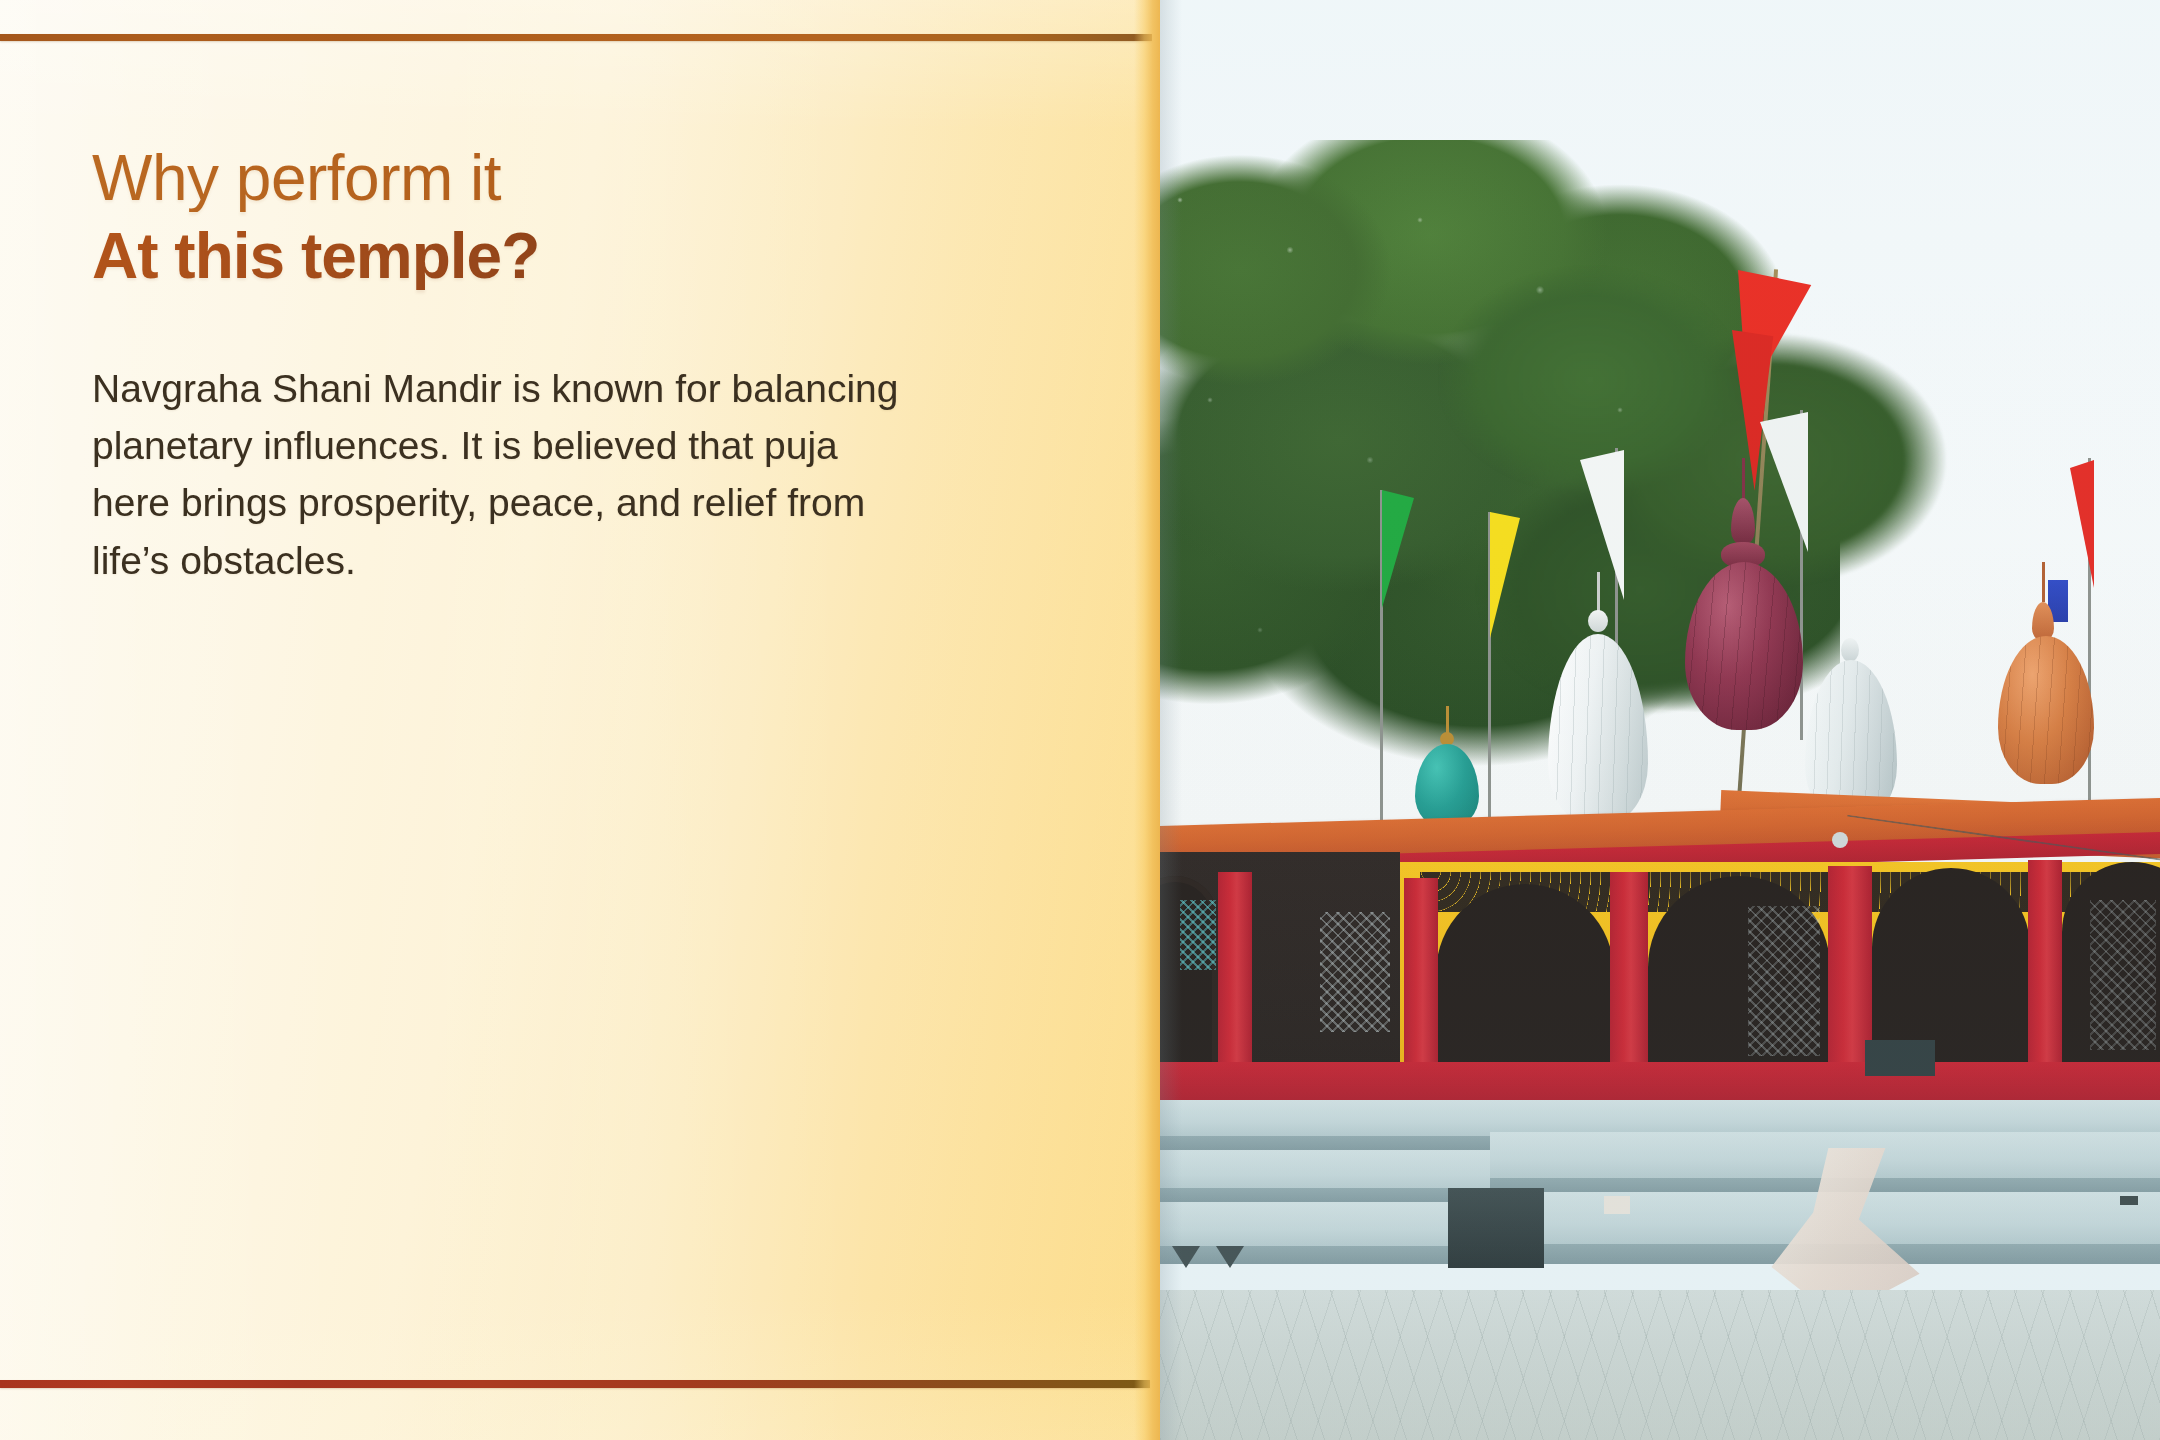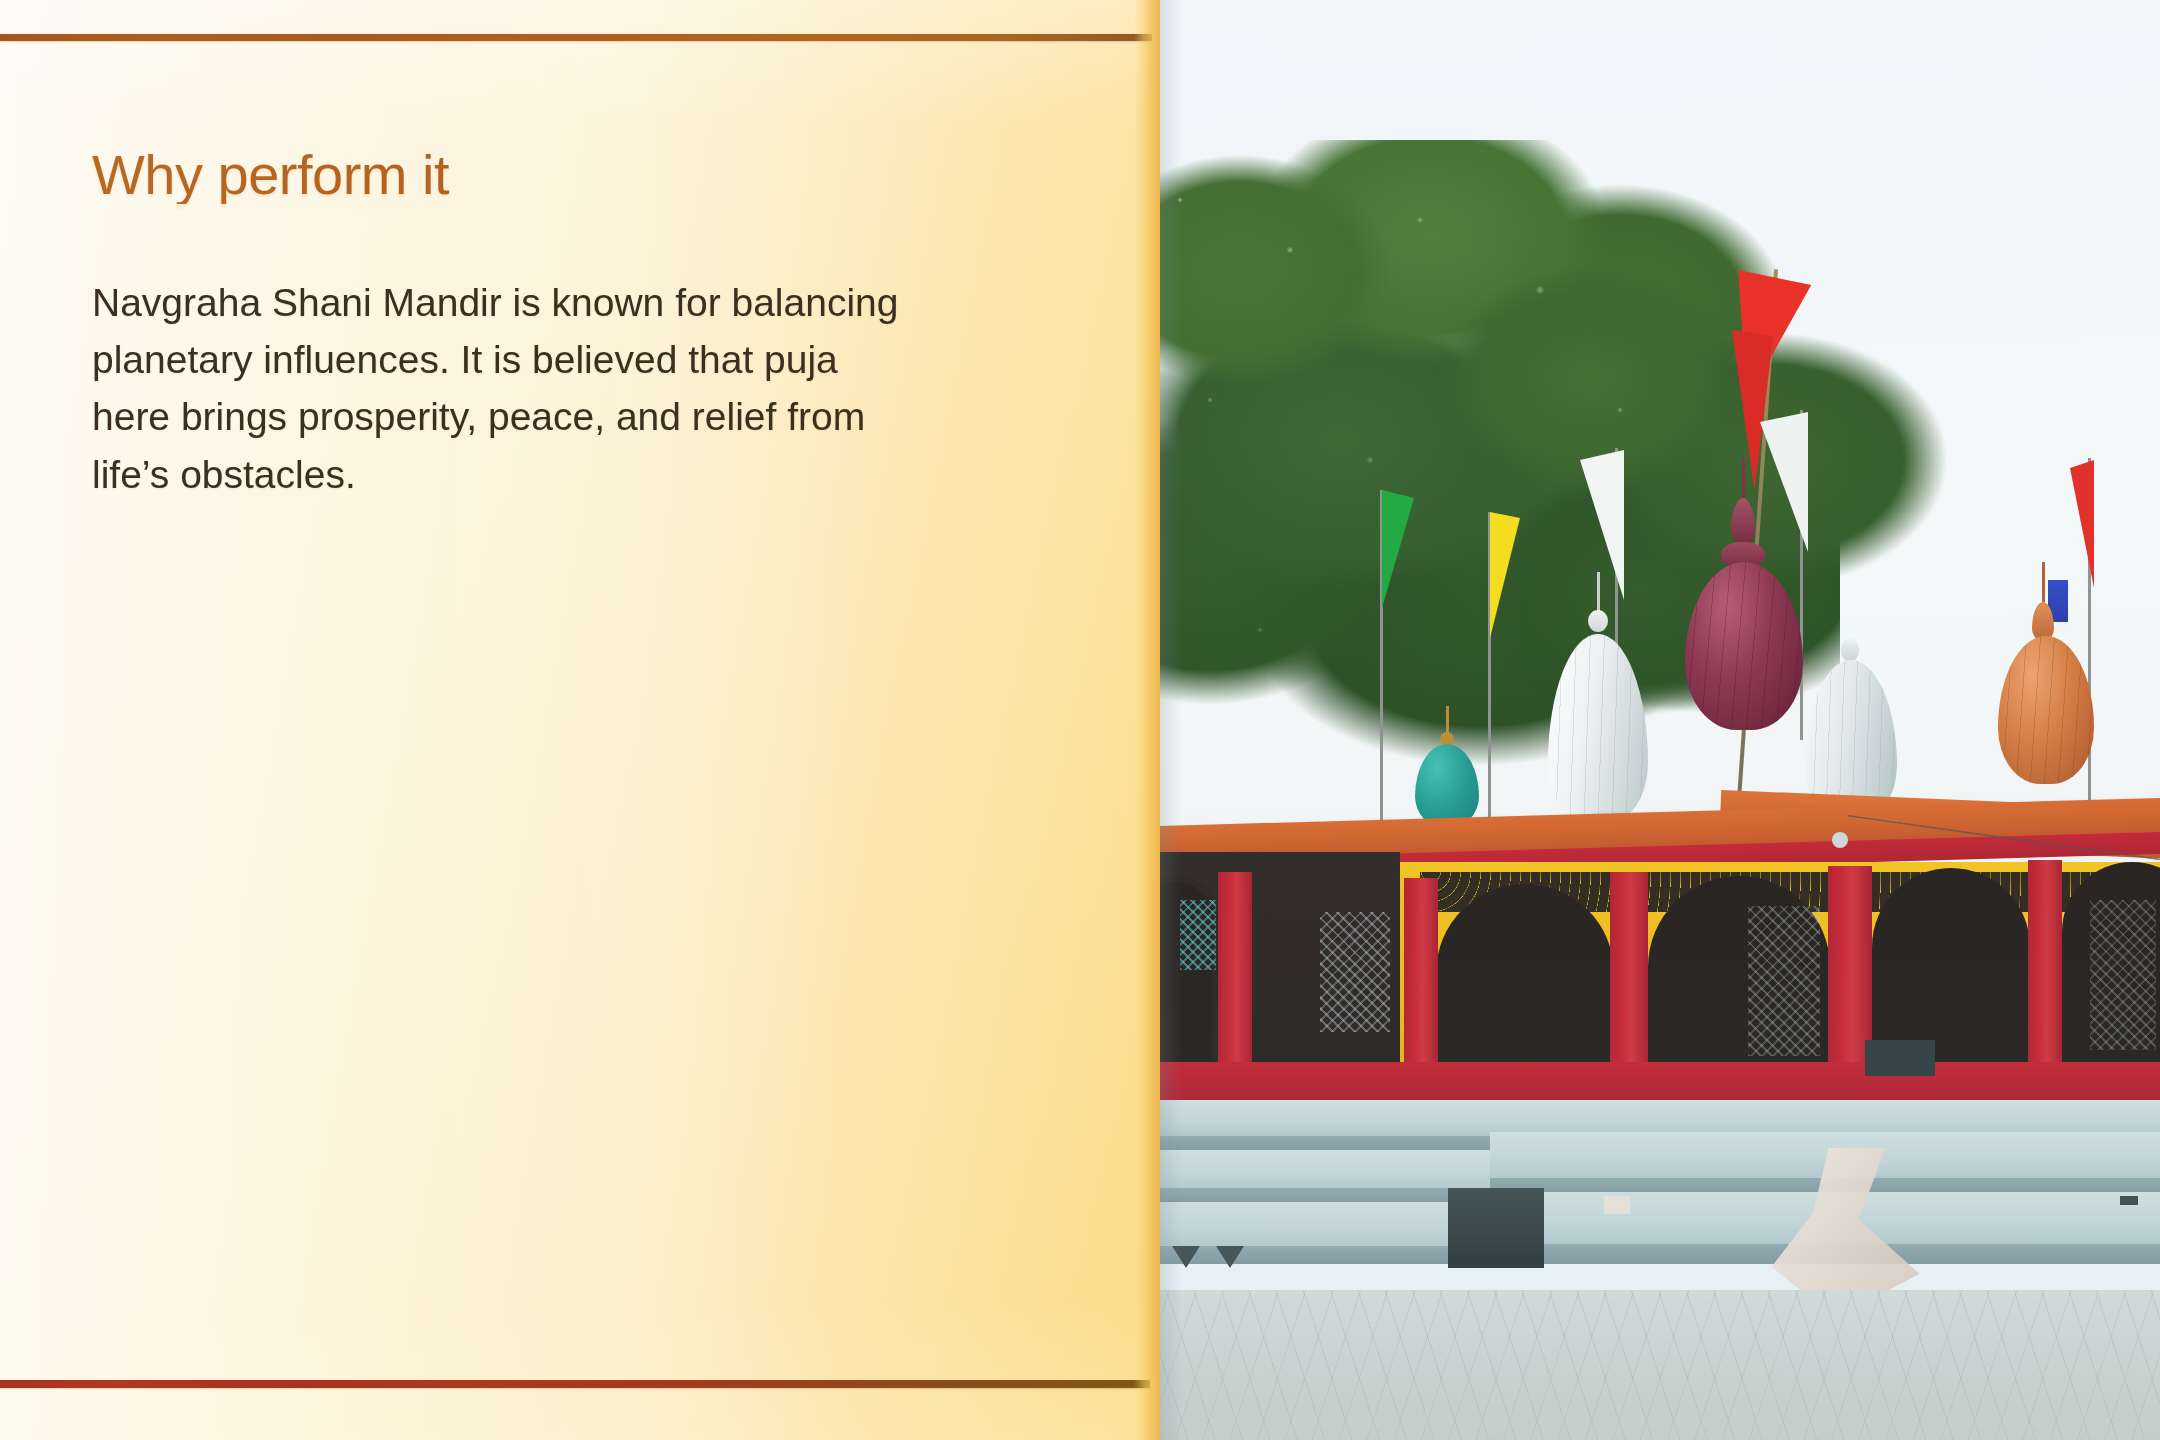--- a/index.html
+++ b/index.html
@@ -85,21 +85,21 @@
   }
 
   .text-block {
     position:absolute;
     left:92px;
     top:146px;
     width:1000px;
   }
 
   .headline {
-    font-size:56px;
+    font-size:64px;
     line-height:1.03;
     letter-spacing:-0.5px;
   }
   .headline-l1 {
     display:block;
     font-weight:300;
     color:#b5621f;
     background:linear-gradient(92deg,#bd6a22 0%,#b5601c 45%,#a9561b 78%,#8e4a1b 100%);
     -webkit-background-clip:text;
     background-clip:text;
@@ -274,20 +274,21 @@
 
     <div class="panel-sheen"></div>
     <div class="panel-vignette"></div>
 
     <div class="rule rule-top"></div>
     <div class="rule rule-bottom"></div>
 
     <div class="text-block">
       <h1 class="headline">
         <span class="headline-l1">Why perform it</span>
+        <span class="headline-l2">At this temple?</span>
       </h1>
 
       <p class="body-copy">Navgraha Shani Mandir is known for balancing planetary influences. It is believed that puja here brings prosperity, peace, and relief from life’s obstacles.</p>
     </div>
 
     <div class="page-edge"></div>
   </section>
 
   <figure class="photo">
 

